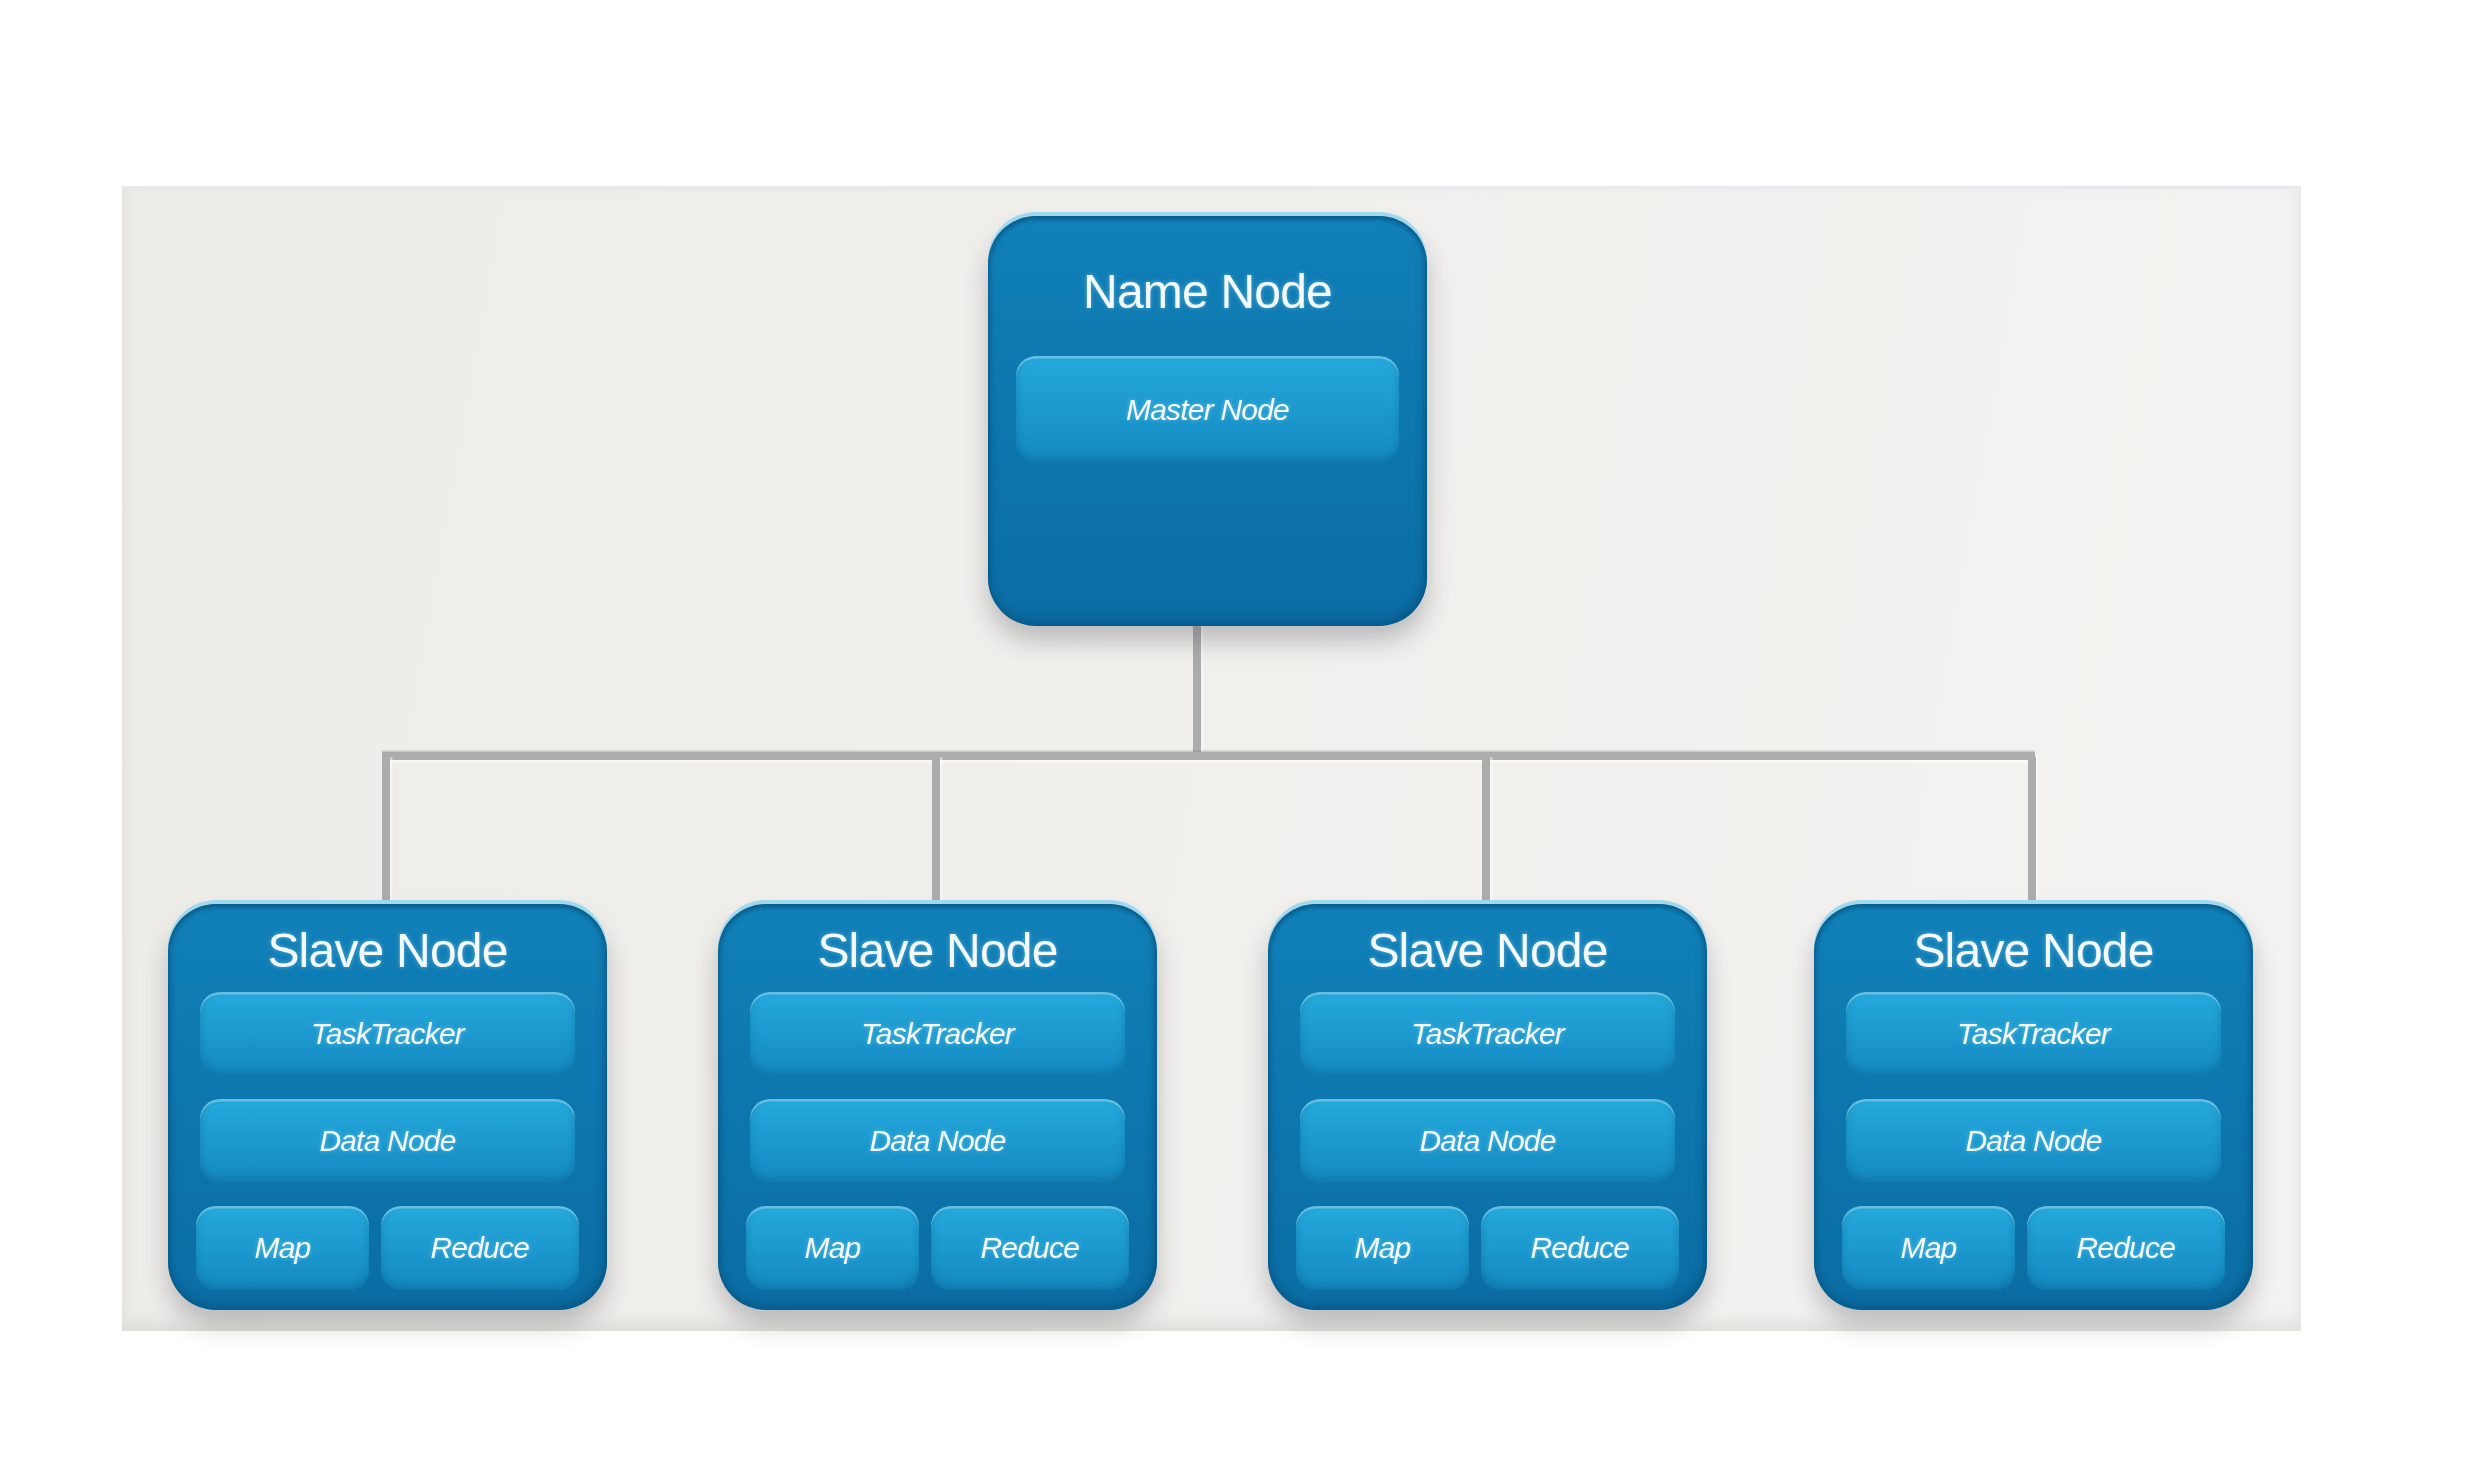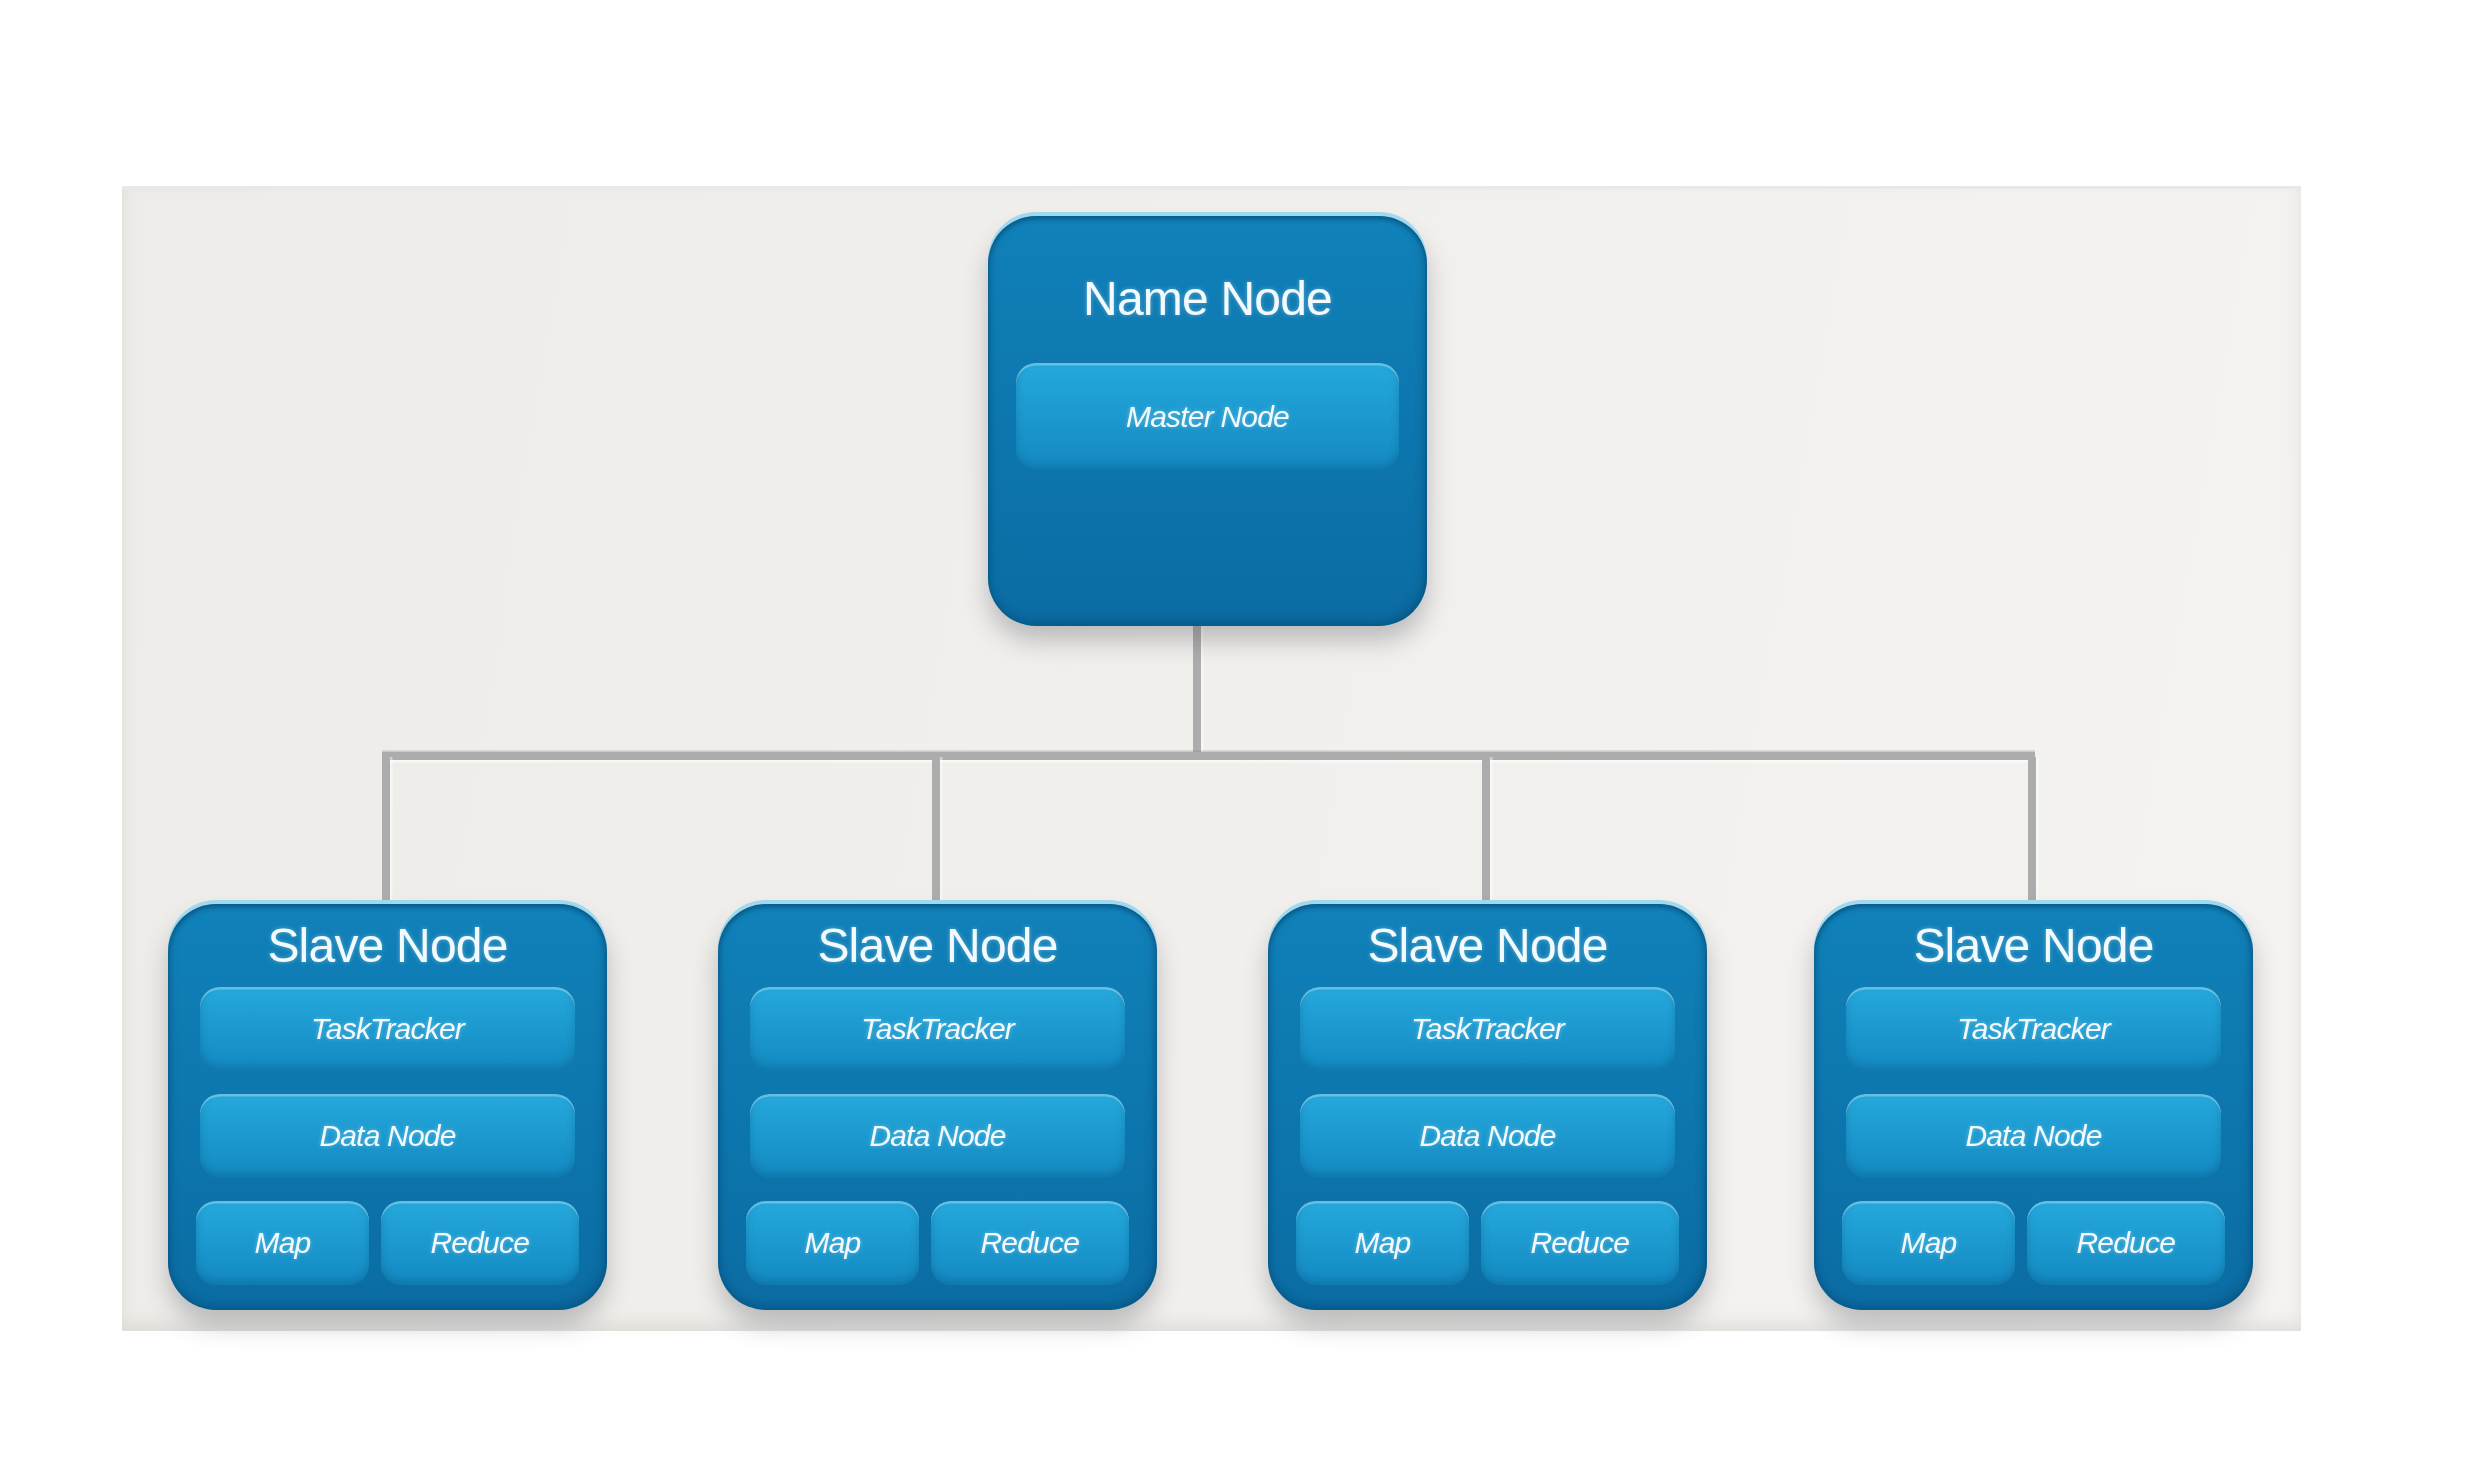--- a/index.html
+++ b/index.html
@@ -69,22 +69,22 @@
     margin:0;
     display:flex;
     align-items:center;
     justify-content:center;
     color:var(--text);
     font-size:48px;
     font-weight:400;
     letter-spacing:-0.8px;
     text-shadow:0 0 4.1px rgba(220,245,255,.40);
   }
-  .master .title{ height:129px; padding-top:18px; }
-  .slave  .title{ height:83px; }
+  .master .title{ height:129px; padding-top:11px; }
+  .slave  .title{ height:83px; padding-top:5px; }
 
   .chip{
     display:flex;
     align-items:center;
     justify-content:center;
     border-radius:20px;
     background:linear-gradient(180deg,var(--chip-fill-top) 0%,var(--chip-fill-bottom) 100%);
     box-shadow:
       inset 0 2.5px 0 rgba(255,255,255,.30),
       inset 0 -4.1px 8.3px rgba(6,70,110,.30);

